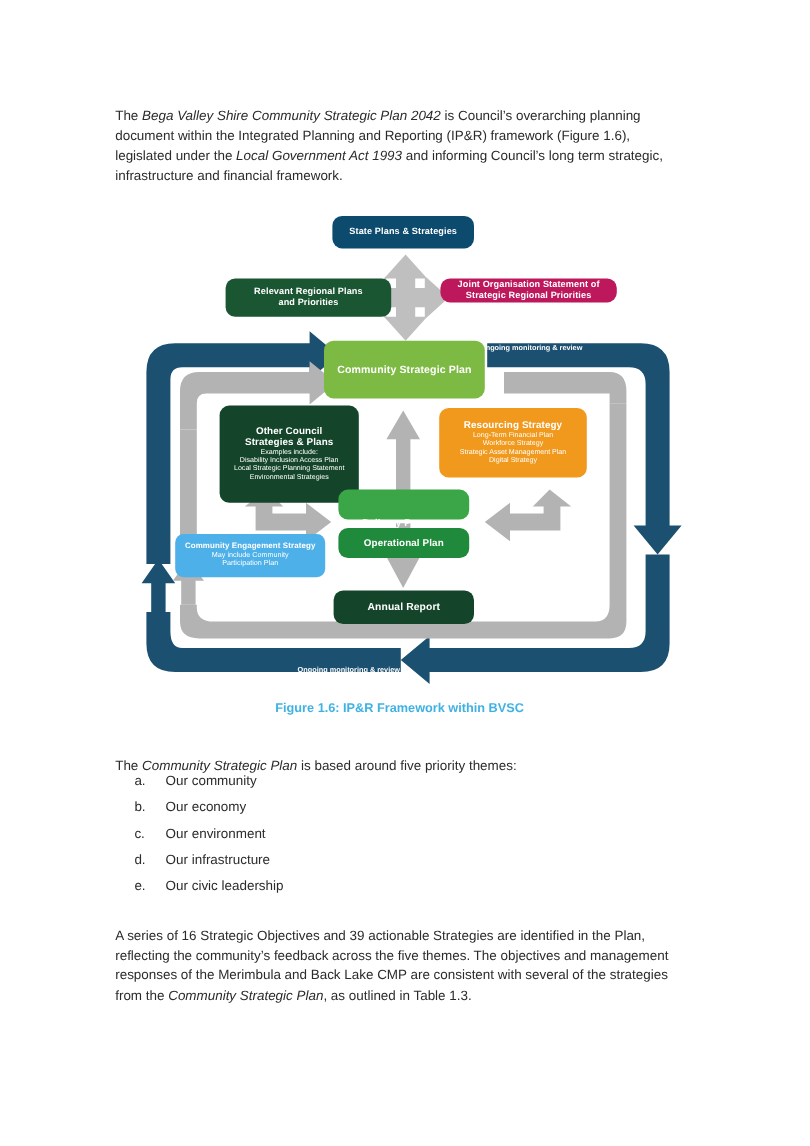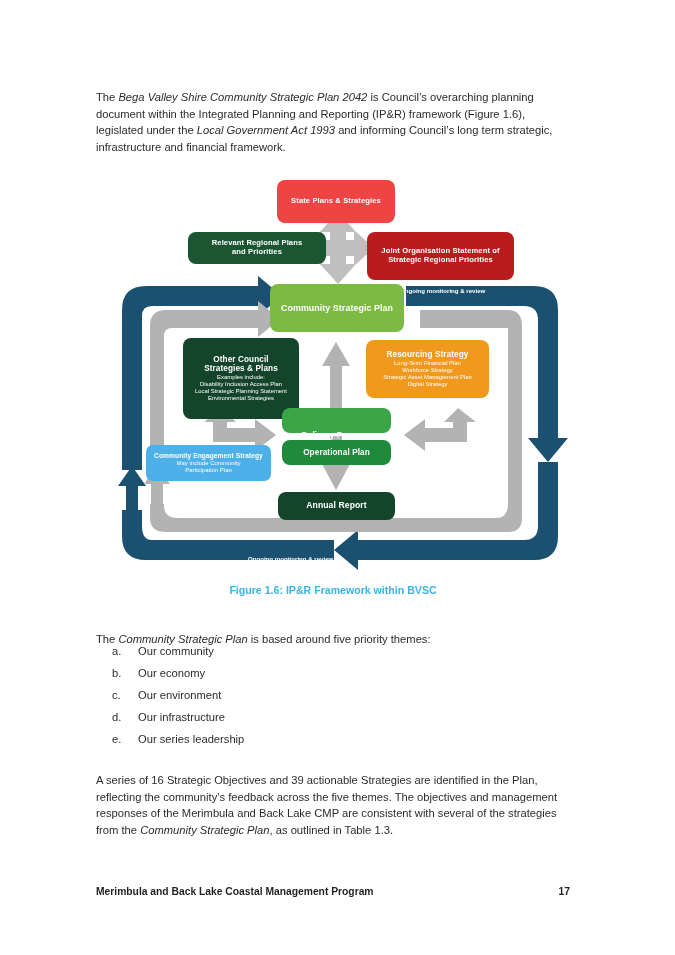--- a/index.html
+++ b/index.html
@@ -112,27 +112,27 @@
     line-height: 1.15;
     letter-spacing: .1px;
   }
   .nodebox .sub {
     line-height: 1.18;
     font-weight: normal;
     margin-top: 1px;
   }
 
   
-  #node-state          { left: 167px; top: 10px;  width: 118px; height: 43px;  background: #ef4444; }
+  #node-state          { left: 167px; top: 10px;  width: 118px; height: 27px;  background: #0c4a6e; }
   #node-state .title   { font-size: 7.6px; }
 
   #node-regional       { left: 78px;  top: 62px;  width: 138px; height: 32px;  background: #1a5632; }
   #node-regional .title{ font-size: 7.6px; }
 
-  #node-joint          { left: 257px; top: 62px;  width: 147px; height: 48px;  background: #b91c1c; }
+  #node-joint          { left: 257px; top: 62px;  width: 147px; height: 20px;  background: #be185d; }
   #node-joint .title   { font-size: 7.6px; }
 
   #node-csp            { left: 160px; top: 114px; width: 134px; height: 48px;  background: #7dba44; }
   #node-csp .title     { font-size: 8.8px; }
 
   #node-other          { left: 73px;  top: 168px; width: 116px; height: 81px;  background: #14452a; }
   #node-other .title   { font-size: 8.2px; }
   #node-other .sub     { font-size: 5.9px; }
 
   #node-resourcing     { left: 256px; top: 170px; width: 123px; height: 58px;  background: #f0991d; }
@@ -331,24 +331,20 @@
       <li>
         <span class="marker">c.</span>
         <span>Our environment</span>
       </li>
       <li>
         <span class="marker">d.</span>
         <span>Our infrastructure</span>
       </li>
       <li>
         <span class="marker">e.</span>
-        <span>Our series leadership</span>
+        <span>Our civic leadership</span>
       </li>
     </ul>
 
   <p class="para" id="objectives-para"><span>A series of 16 Strategic Objectives and 39 actionable Strategies are identified in the Plan, reflecting the community’s feedback across the five themes. The objectives and management responses of the Merimbula and Back Lake CMP are consistent with several of the strategies from the </span><em>Community Strategic Plan</em><span>, as outlined in Table 1.3.</span></p>
 
-  <div id="footer">
-    <span>Merimbula and Back Lake Coastal Management Program</span>
-    <span>17</span>
-  </div>
 
 </div>
 
 </body></html>

